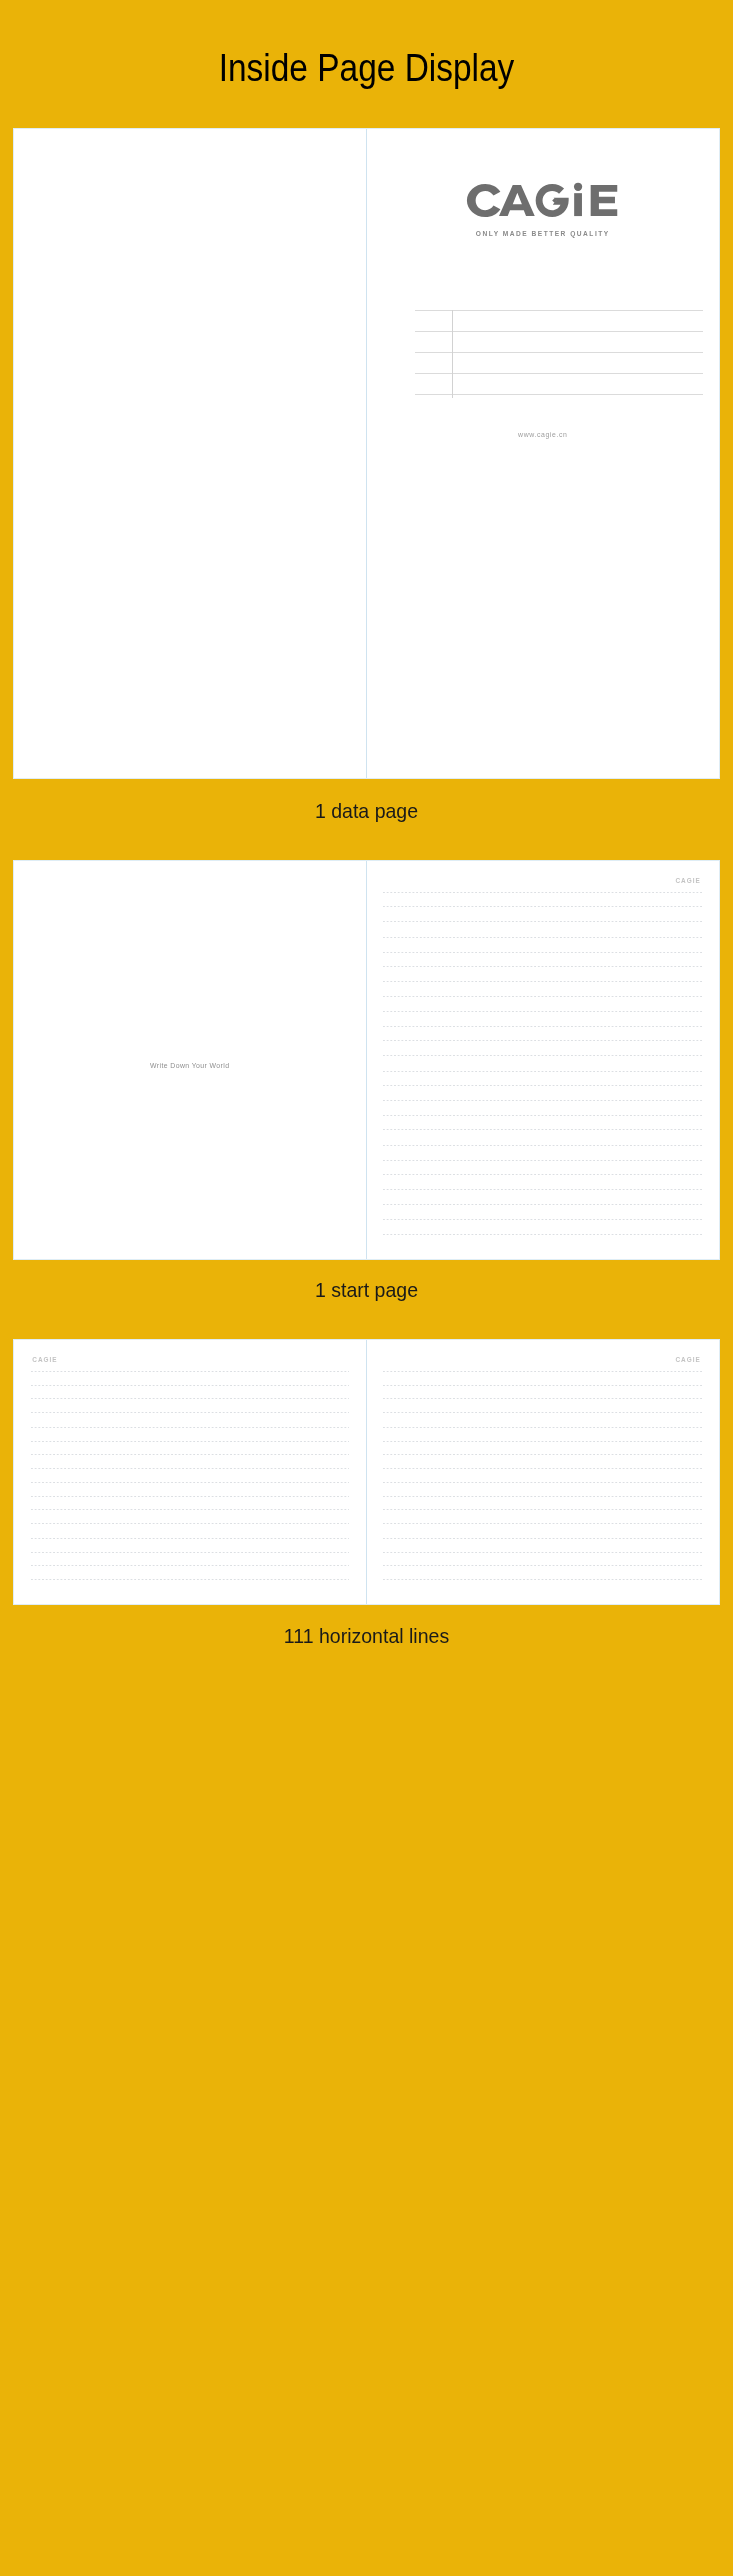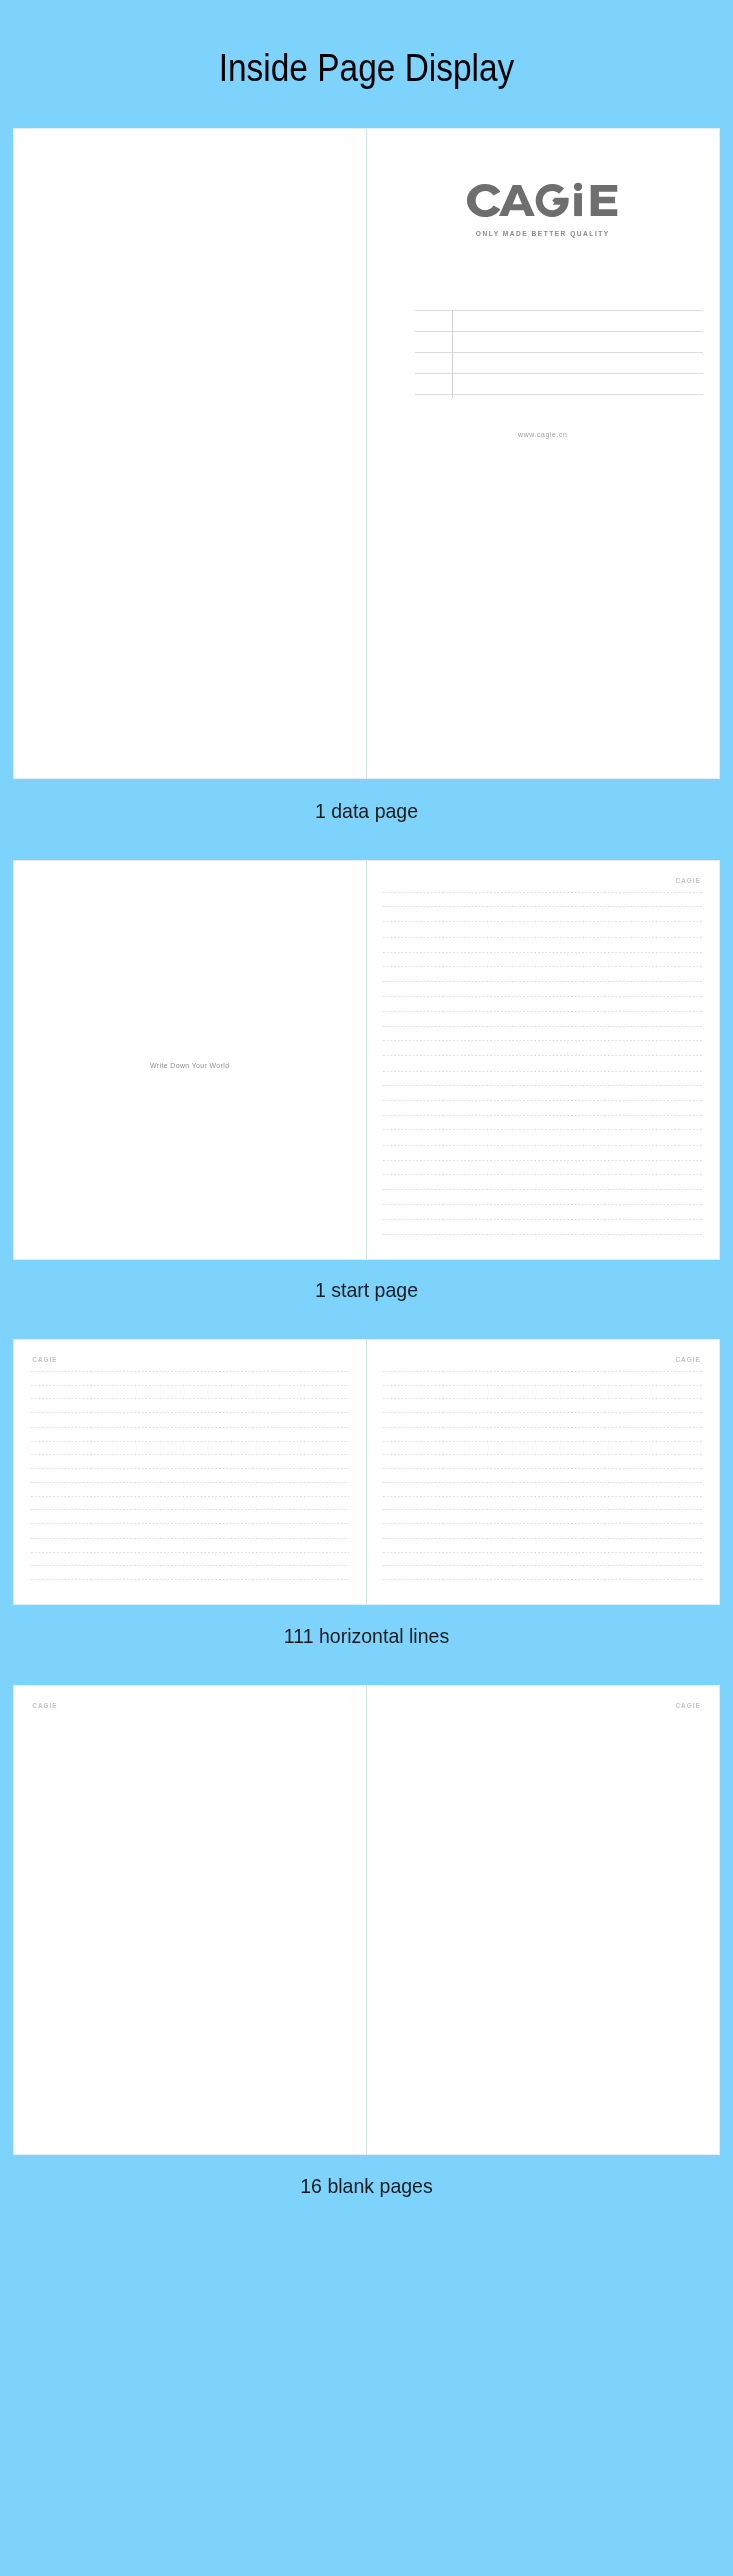--- a/index.html
+++ b/index.html
@@ -6,21 +6,21 @@
   html, body {
     margin: 0;
     padding: 0;
     background: #ffffff;
     font-family: "Liberation Sans", sans-serif;
   }
   #page {
     width: 733px;
     height: 2576px;
     position: relative;
-    background: #7dd3fc;
+    background: #eab308;
     overflow: hidden;
   }
 
   
   .page-title {
     width: 100%;
     text-align: center;
     font-size: 38px;
     line-height: 1;
     color: #000000;
@@ -312,29 +312,15 @@
             <div class="rline" style="top: 181px;"></div>
             <div class="rline" style="top: 194px;"></div>
             <div class="rline" style="top: 208px;"></div>
           </div>
       </div>
     </div>
 
     <div class="caption">111 horizontal lines</div>
   </div>
 
-  <div class="section s4">
-    <div class="spread">
-
-      <div class="page-left">
-        <div class="wm tl">CAGIE</div>
-      </div>
-
-      <div class="page-right">
-        <div class="wm tr">CAGIE</div>
-      </div>
-    </div>
-
-    <div class="caption">16 blank pages</div>
-  </div>
 
 </div>
 
 
 </body></html>

